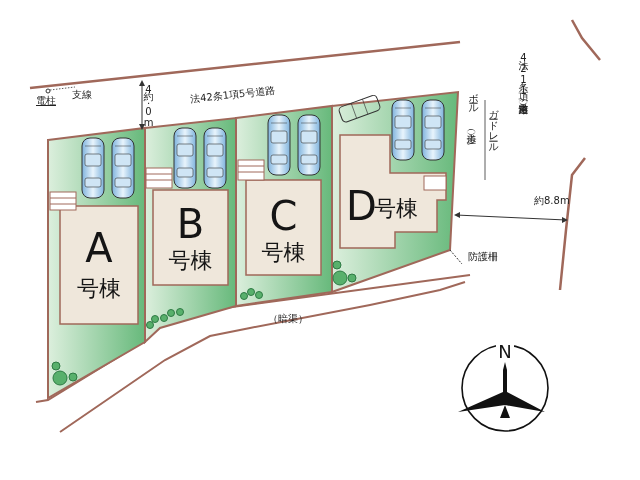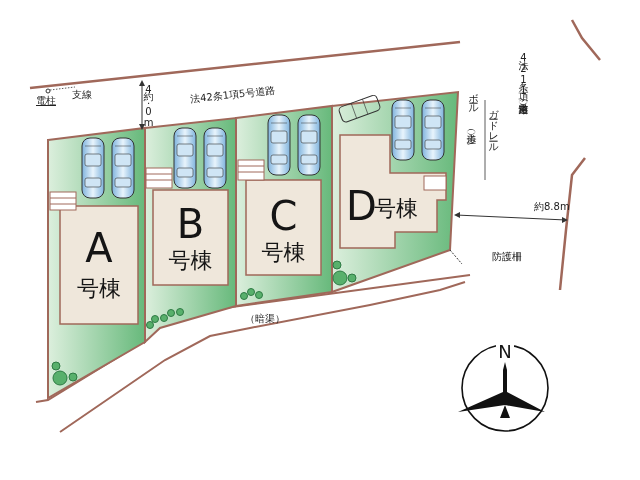--- a/index.html
+++ b/index.html
@@ -115,23 +115,23 @@
 </svg>
 
 <div class="lbl" style="left:190px;top:90px;font-size:10px;transform:rotate(-6deg);">法42条1項5号道路</div>
 <div class="lbl" style="left:36px;top:96px;text-decoration:underline;">電柱</div>
 <div class="lbl" style="left:72px;top:90px;">支線</div>
 <div class="lbl vt" style="left:143px;top:84px;font-size:10px;">約4.0m</div>
 <div class="lbl vt" style="left:518px;top:52px;font-size:10px;">法42条1項1号道路（車道）</div>
 <div class="lbl vt" style="left:468px;top:86px;font-size:10px;">ボール</div>
 <div class="lbl vt" style="left:466px;top:126px;font-size:10px;">（歩道）</div>
 <div class="lbl vt" style="left:488px;top:102px;font-size:10px;">ガードレール</div>
-<div class="lbl" style="left:486px;top:202px;padding-left:48px;">約8.8m</div>
-<div class="lbl" style="left:472px;top:252px;padding-left:20px;">防護柵</div>
-<div class="lbl" style="left:245px;top:314px;font-family:Liberation Serif, serif;">（暗渠）</div>
+<div class="lbl" style="left:486px;top:196px;padding-left:48px;">約8.8m</div>
+<div class="lbl" style="left:448px;top:252px;padding-left:20px;">防護柵</div>
+<div class="lbl" style="left:268px;top:314px;font-family:Liberation Serif, serif;">（暗渠）</div>
 
 <div class="big" style="left:60px;top:228px;width:78px;font-size:40px;">A</div>
 <div class="big" style="left:60px;top:278px;width:78px;font-size:22px;">号棟</div>
 <div class="big" style="left:153px;top:204px;width:75px;font-size:40px;">B</div>
 <div class="big" style="left:153px;top:250px;width:75px;font-size:22px;">号棟</div>
 <div class="big" style="left:246px;top:196px;width:75px;font-size:40px;">C</div>
 <div class="big" style="left:246px;top:242px;width:75px;font-size:22px;">号棟</div>
 <div class="big" style="left:346px;top:186px;font-size:40px;">D</div>
 <div class="big" style="left:374px;top:198px;font-size:22px;">号棟</div>
 <div class="big" style="left:496px;top:343px;width:18px;font-size:18px;">N</div>

